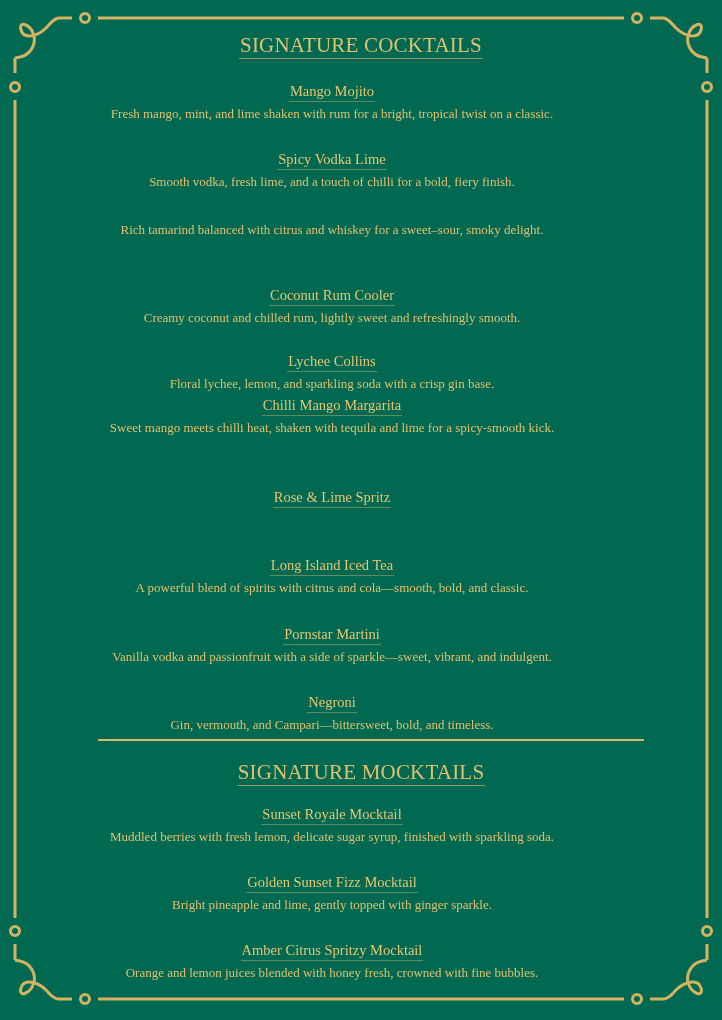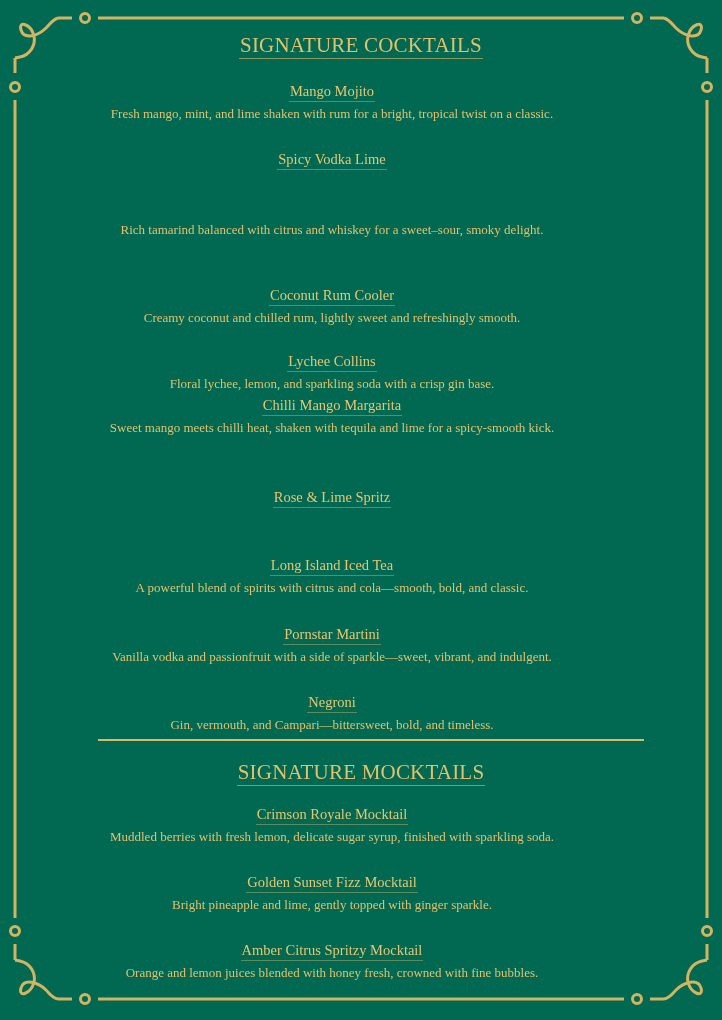--- a/index.html
+++ b/index.html
@@ -120,20 +120,21 @@
   <div class="section-title" style="top:33px;">
     <span>SIGNATURE COCKTAILS</span>
   </div>
 
   <div class="item" style="top:82px;">
     <div class="item-name"><span>Mango Mojito</span></div>
     <div class="item-desc">Fresh mango, mint, and lime shaken with rum for a bright, tropical twist on a classic.</div>
   </div>
   <div class="item" style="top:150px;">
     <div class="item-name"><span>Spicy Vodka Lime</span></div>
+    <div class="item-desc">Smooth vodka, fresh lime, and a touch of chilli for a bold, fiery finish.</div>
   </div>
   <div class="item" style="top:218px;">
     <div class="item-desc">Rich tamarind balanced with citrus and whiskey for a sweet–sour, smoky delight.</div>
   </div>
   <div class="item" style="top:286px;">
     <div class="item-name"><span>Coconut Rum Cooler</span></div>
     <div class="item-desc">Creamy coconut and chilled rum, lightly sweet and refreshingly smooth.</div>
   </div>
   <div class="item" style="top:352px;">
     <div class="item-name"><span>Lychee Collins</span></div>
@@ -159,21 +160,21 @@
     <div class="item-desc">Gin, vermouth, and Campari—bittersweet, bold, and timeless.</div>
   </div>
 
   <div class="divider"></div>
 
   <div class="section-title" style="top:760px;">
     <span>SIGNATURE MOCKTAILS</span>
   </div>
 
   <div class="item" style="top:805px;">
-    <div class="item-name"><span>Crimson Royale Mocktail</span></div>
+    <div class="item-name"><span>Sunset Royale Mocktail</span></div>
     <div class="item-desc">Muddled berries with fresh lemon, delicate sugar syrup, finished with sparkling soda.</div>
   </div>
   <div class="item" style="top:873px;">
     <div class="item-name"><span>Golden Sunset Fizz Mocktail</span></div>
     <div class="item-desc">Bright pineapple and lime, gently topped with ginger sparkle.</div>
   </div>
   <div class="item" style="top:941px;">
     <div class="item-name"><span>Amber Citrus Spritzy Mocktail</span></div>
     <div class="item-desc">Orange and lemon juices blended with honey fresh, crowned with fine bubbles.</div>
   </div>

